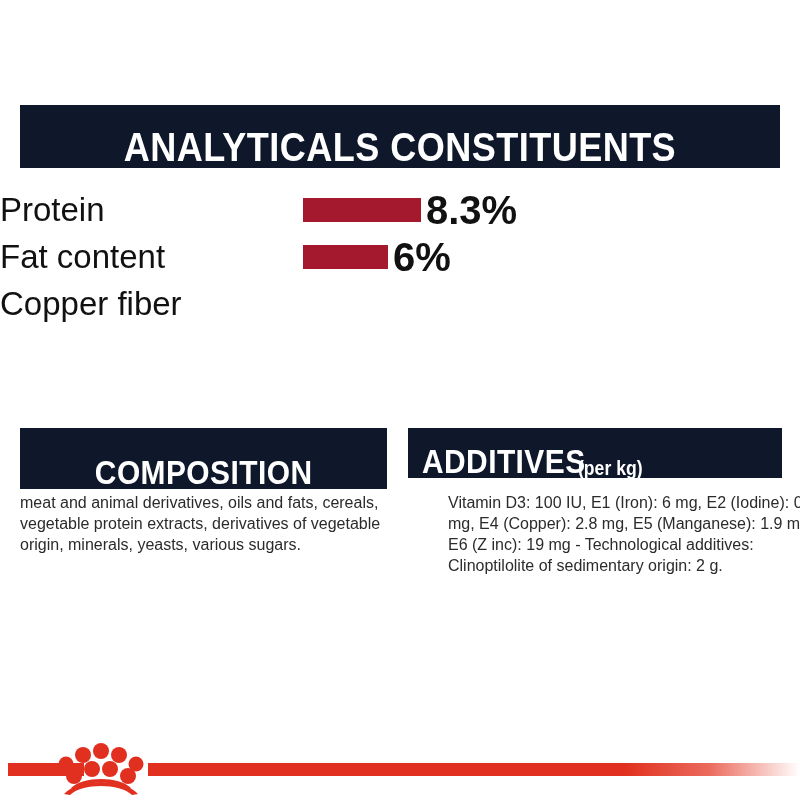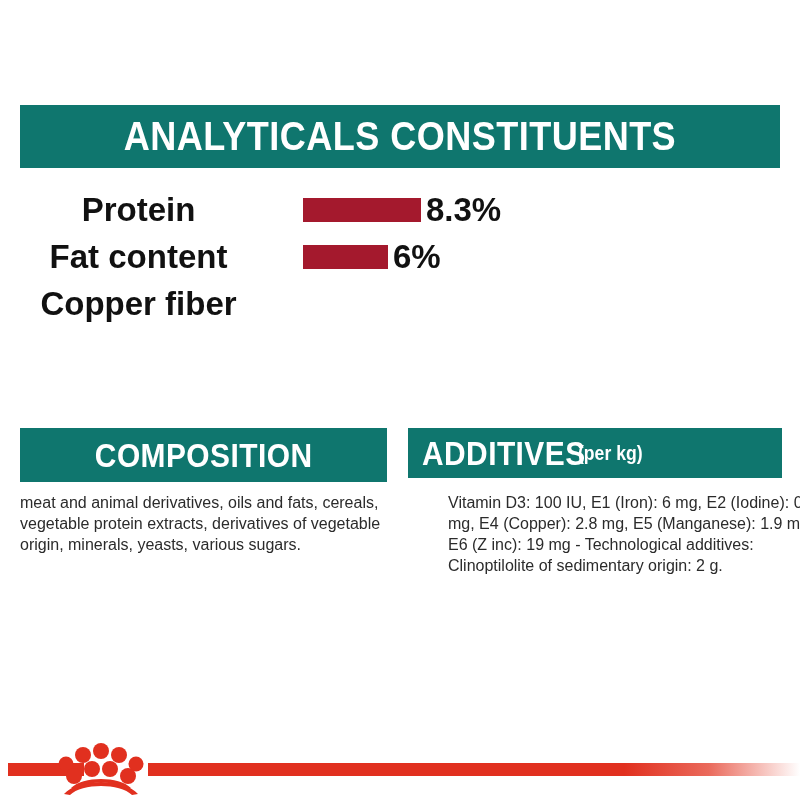--- a/index.html
+++ b/index.html
@@ -17,23 +17,23 @@
 
   .sheet {
     position: absolute;
     inset: 0;
     background: #ffffff;
   }
 
   
   .bar-header {
     position: absolute;
-    background: #0f766e;
+    background: #0f172a;
     display: flex;
-    align-items: center;
+    align-items: flex-end;
     box-sizing: border-box;
   }
   .bar-header .title {
     color: #ffffff;
     font-family: "Liberation Sans Narrow", "Liberation Sans", sans-serif;
     font-weight: 700;
     letter-spacing: 0.5px;
     line-height: 1;
     white-space: nowrap;
     transform: scaleX(0.88);
@@ -48,21 +48,21 @@
     justify-content: center;
   }
   #analyticals-header .title {
     font-size: 41px;
   }
 
   #composition-header {
     left: 20px;
     top: 428px;
     width: 367px;
-    height: 54px;
+    height: 61px;
     justify-content: center;
   }
   #composition-header .title {
     font-size: 34px;
   }
 
   #additives-header {
     left: 408px;
     top: 428px;
     width: 374px;
@@ -96,43 +96,43 @@
   .an-row {
     position: relative;
     height: 47px;
     display: flex;
     align-items: center;
   }
   .an-label {
     position: absolute;
     left: 0;
     width: 277px;
-    text-align: center;
-    font-family: "Liberation Sans Narrow", "Liberation Sans", sans-serif;
-    font-weight: 700;
+    text-align: left;
+    font-family: "Liberation Sans Narrow", "Liberation Sans", sans-serif;
+    font-weight: 400;
     font-size: 33px;
     color: #111111;
     line-height: 1;
     white-space: nowrap;
   }
   .an-bar-wrap {
     position: absolute;
     left: 303px;
     height: 100%;
     display: flex;
     align-items: center;
   }
   .an-bar {
     background: #a4192d;
     height: 24px;
   }
   .an-value {
     font-family: "Liberation Sans Narrow", "Liberation Sans", sans-serif;
     font-weight: 700;
-    font-size: 33px;
+    font-size: 40px;
     color: #111111;
     line-height: 1;
     white-space: nowrap;
     margin-left: 5px;
   }
 
   
   .body-text {
     position: absolute;
     font-family: "Liberation Sans", sans-serif;

